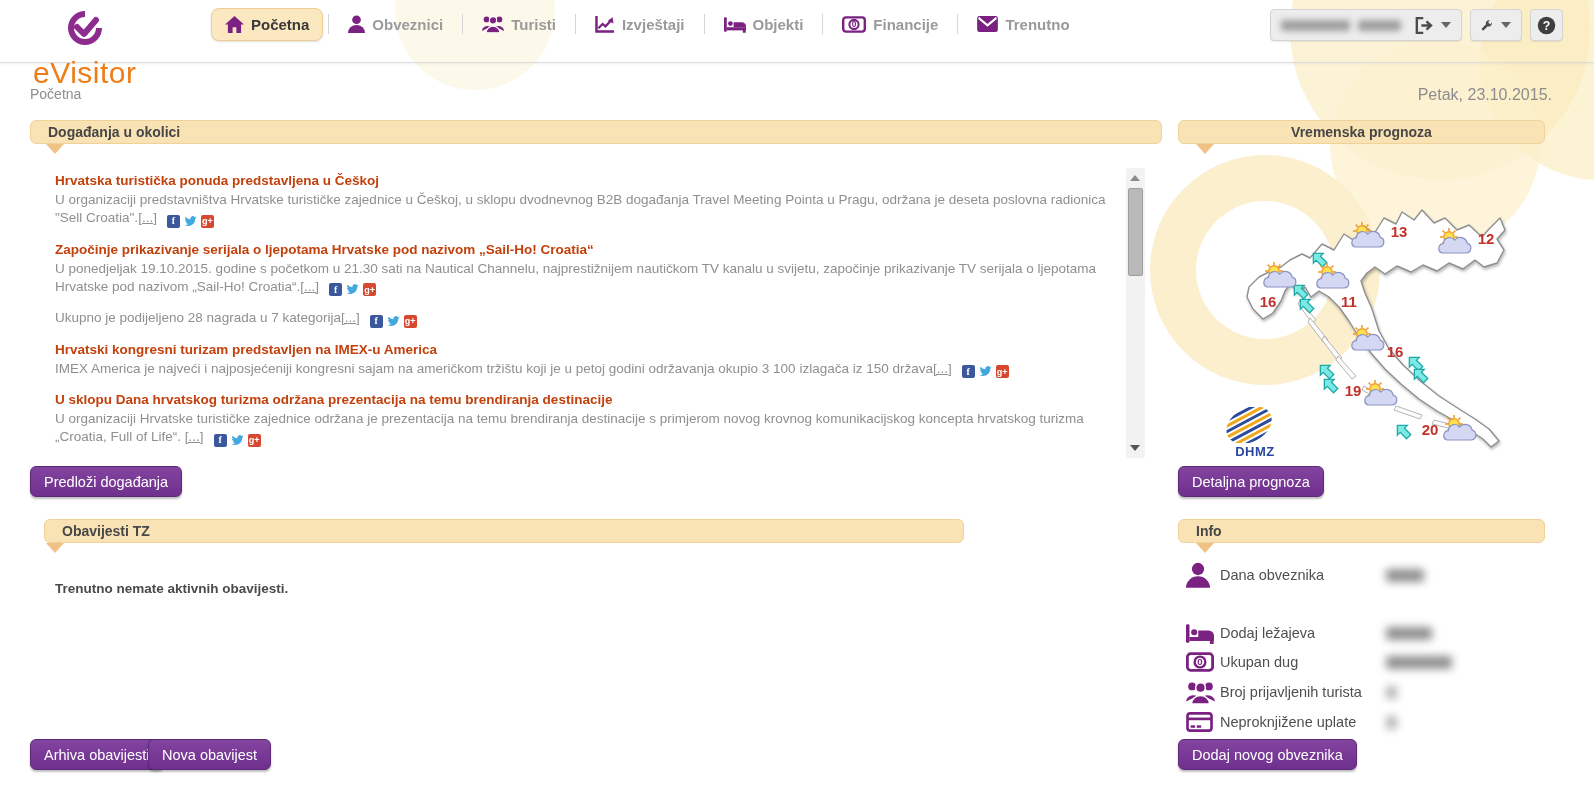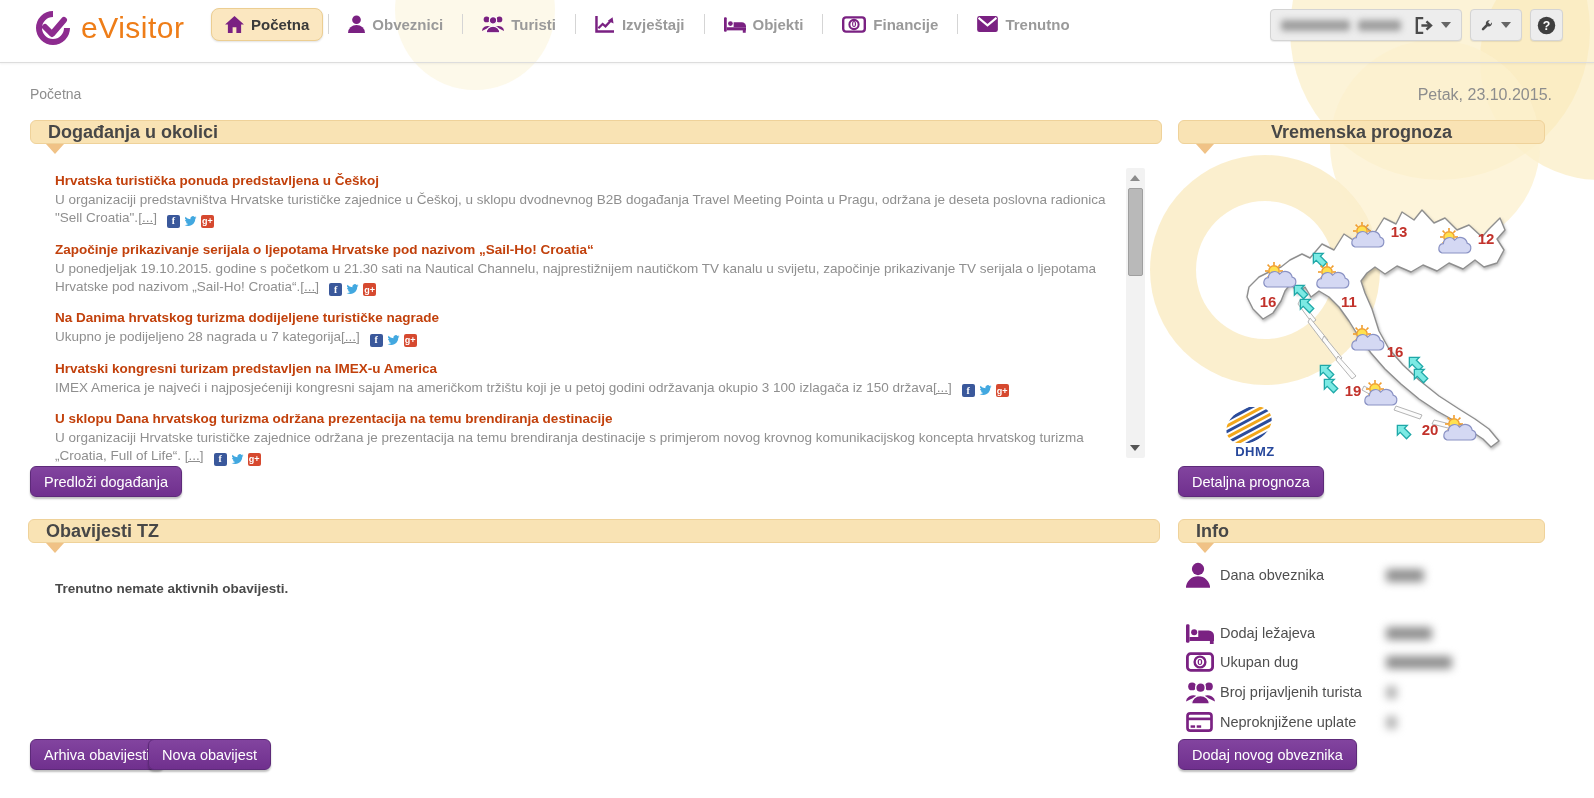--- a/index.html
+++ b/index.html
@@ -12,37 +12,37 @@
   .blob1 { left:1290px; top:-120px; width:300px; height:300px; background:rgba(250,233,183,.55); }
   .blob2 { left:1480px; top:-60px; width:240px; height:240px; background:rgba(250,233,183,.6); }
   .blob3 { left:1330px; top:40px;  width:210px; height:210px; background:rgba(252,240,206,.75); }
   .blob4 { left:1150px; top:155px; width:230px; height:230px; border:46px solid rgba(250,236,197,.85); background:rgba(255,255,255,.7); }
   .blob5 { left:395px; top:-70px; width:160px; height:160px; background:rgba(252,243,214,.5); }
 
   .z { position:absolute; z-index:2; }
 
   
   .header-line { position:absolute; left:0; top:62px; width:1594px; height:1px; background:#ddd; box-shadow:0 1px 2px rgba(0,0,0,.08); z-index:1; }
-  .logo { left:33px; top:8px; display:flex; align-items:center; gap:8px; }
+  .logo { left:33px; top:8px; display:flex; align-items:center; gap:8px;flex-direction:column; }
   .logo-text { font-size:30px; color:#ee7d18; letter-spacing:.5px; }
   .nav { left:211px; top:7px; display:flex; align-items:center; }
   .nav-item { display:flex; align-items:center; gap:7px; padding:7px 13px; font-size:15px; font-weight:bold; color:#9a9a9a; cursor:pointer; border:1px solid transparent; border-radius:8px; white-space:nowrap; }
   .nav-item.active { background:#fbe7c0; border-color:#ecce92; color:#3a3a3a; box-shadow:0 1px 2px rgba(0,0,0,.12); }
   .nav-sep { width:1px; height:20px; background:#d5d5d5; margin:0 5px; }
   .hdr-controls { right:31px; top:9px; display:flex; align-items:center; gap:8px; }
   .hdr-btn { height:32px; background:#ededed; border:1px solid #d4d4d4; border-radius:4px; display:flex; align-items:center; gap:8px; padding:0 10px; cursor:pointer; color:#555; box-shadow:0 1px 1px rgba(0,0,0,.08); }
   .blurbar { height:11px; border-radius:3px; background:#9f9f9f; filter:blur(3px); }
   .caret { width:0; height:0; border-left:5px solid transparent; border-right:5px solid transparent; border-top:6px solid #666; }
 
   
   .crumb { left:30px; top:86px; font-size:14px; color:#8d8d8d; }
   .date  { right:42px; top:86px; font-size:16px; color:#8d8d8d; }
 
   
-  .panel-hd { position:absolute; z-index:2; height:24px; background:#f9e3b4; border:1px solid #efd29a; border-radius:6px; font-size:18px; font-weight:bold; color:#474747; display:flex; align-items:center; padding:0 17px; }
+  .panel-hd { position:absolute; z-index:2; height:24px; background:#f9e3b4; border:1px solid #efd29a; border-radius:6px; font-size:14px; font-weight:bold; color:#474747; display:flex; align-items:center; padding:0 17px; }
   .panel-hd.centered { justify-content:center; }
   .tri { position:absolute; z-index:2; width:0; height:0; border-left:9px solid transparent; border-right:9px solid transparent; border-top:10px solid #f0c286; }
 
   
   .news { left:55px; top:172px; width:1068px; }
   .news-item { margin-bottom:13px; font-size:13.5px; line-height:18px; }
   .news-title { font-weight:bold; color:#c2410c; margin-bottom:1px; }
   .news-body { color:#8f8f8f; }
   .news-more { color:#8f8f8f; text-decoration:underline; cursor:pointer; }
   .socials { display:inline-flex; gap:4px; margin-left:10px; vertical-align:-2px; }
@@ -236,21 +236,20 @@
       <div class="news-body"><span>U ponedjeljak 19.10.2015. godine s početkom u 21.30 sati na Nautical Channelu, najprestižnijem nautičkom TV kanalu u svijetu, započinje prikazivanje TV serijala o ljepotama Hrvatske pod nazivom „Sail-Ho! Croatia“.</span><a class="news-more">[...]</a><span class="socials">
             <span class="soc soc-fb">f</span>
             <svg class="soc" width="13" height="13" viewBox="0 0 14 14">
               <path d="M13.5 2.6c-.5.2-1 .37-1.5.43.55-.33.96-.85 1.16-1.47-.52.3-1.08.52-1.68.64A2.64 2.64 0 0 0 6.9 4.6 7.5 7.5 0 0 1 1.46 1.9a2.64 2.64 0 0 0 .82 3.52c-.43-.01-.84-.13-1.2-.32v.03c0 1.28.91 2.35 2.12 2.59-.38.1-.79.12-1.19.05.33 1.05 1.31 1.81 2.46 1.83A5.3 5.3 0 0 1 .57 10.7 7.47 7.47 0 0 0 4.6 11.88c4.84 0 7.5-4.02 7.5-7.5v-.34c.52-.37.96-.84 1.4-1.44z" fill="#42a8e0"></path>
             </svg>
             <span class="soc soc-gp">g+</span>
           </span></div>
     </div>
 
     <div class="news-item">
-      <div class="news-title">Na Danima hrvatskog turizma dodijeljene turističke nagrade</div>
       <div class="news-body"><span>Ukupno je podijeljeno 28 nagrada u 7 kategorija</span><a class="news-more">[...]</a><span class="socials">
             <span class="soc soc-fb">f</span>
             <svg class="soc" width="13" height="13" viewBox="0 0 14 14">
               <path d="M13.5 2.6c-.5.2-1 .37-1.5.43.55-.33.96-.85 1.16-1.47-.52.3-1.08.52-1.68.64A2.64 2.64 0 0 0 6.9 4.6 7.5 7.5 0 0 1 1.46 1.9a2.64 2.64 0 0 0 .82 3.52c-.43-.01-.84-.13-1.2-.32v.03c0 1.28.91 2.35 2.12 2.59-.38.1-.79.12-1.19.05.33 1.05 1.31 1.81 2.46 1.83A5.3 5.3 0 0 1 .57 10.7 7.47 7.47 0 0 0 4.6 11.88c4.84 0 7.5-4.02 7.5-7.5v-.34c.52-.37.96-.84 1.4-1.44z" fill="#42a8e0"></path>
             </svg>
             <span class="soc soc-gp">g+</span>
           </span></div>
     </div>
 
     <div class="news-item">
@@ -355,21 +354,21 @@
         <rect x="-10" y="22" width="74" height="3" fill="#2b4c9b"></rect>
         <rect x="-10" y="27" width="74" height="3" fill="#f2a71b"></rect>
         <rect x="-10" y="32" width="74" height="3" fill="#2b4c9b"></rect>
       </g>
     </svg>
     <div class="dhmz-txt">DHMZ</div>
   </div>
 
   <button class="btn" style="left:1178px; top:466px">Detaljna prognoza</button>
 
-  <div class="panel-hd" style="left:28px; top:519px; width:1132px">
+  <div class="panel-hd" style="left:44px; top:519px; width:920px">
     <span>Obavijesti TZ</span>
   </div>
   <div class="tri" style="left:46px; top:543px"></div>
 
   <div class="z empty-msg">Trenutno nemate aktivnih obavijesti.</div>
 
   <button class="btn" style="left:30px; top:739px">Arhiva obavijesti</button>
   <button class="btn" style="left:148px; top:739px">Nova obavijest</button>
 
   <div class="panel-hd" style="left:1178px; top:519px; width:367px">

